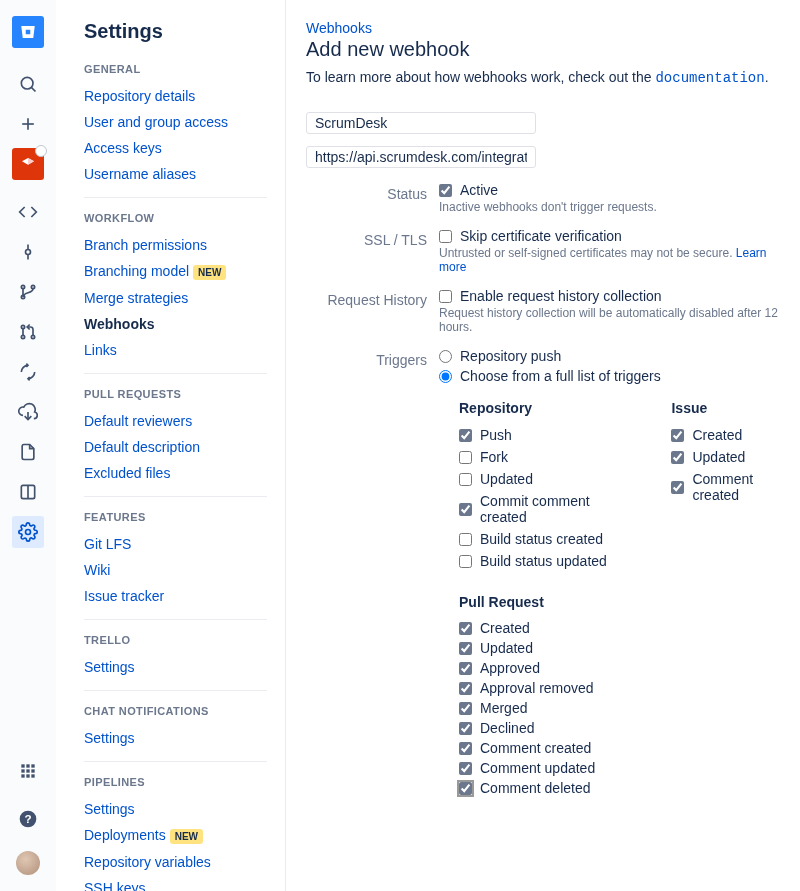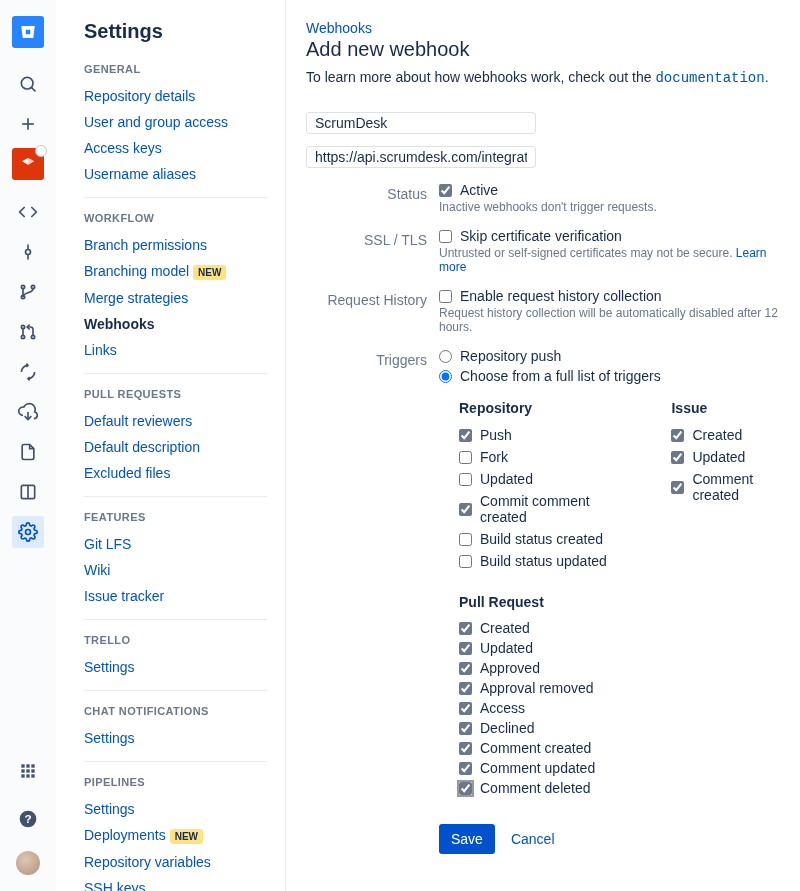--- a/index.html
+++ b/index.html
@@ -357,21 +357,21 @@
                 <div class="chk-line">
                   <input type="checkbox" checked="" style="">
                   <label>Approved</label>
                 </div>
                 <div class="chk-line">
                   <input type="checkbox" checked="" style="">
                   <label>Approval removed</label>
                 </div>
                 <div class="chk-line">
                   <input type="checkbox" checked="" style="">
-                  <label>Access</label>
+                  <label>Merged</label>
                 </div>
                 <div class="chk-line">
                   <input type="checkbox" checked="" style="">
                   <label>Declined</label>
                 </div>
                 <div class="chk-line">
                   <input type="checkbox" checked="" style="">
                   <label>Comment created</label>
                 </div>
                 <div class="chk-line">
@@ -379,20 +379,16 @@
                   <label>Comment updated</label>
                 </div>
                 <div class="chk-line">
                   <input type="checkbox" class="highlight-chk" checked="" style="">
                   <label>Comment deleted</label>
                 </div>
               </div>
           </div>
         </div>
 
-        <div class="actions">
-          <button class="btn-primary">Save</button>
-          <button class="btn-link">Cancel</button>
-        </div>
       </div>
     </div>
   </div>
 </div>
 
 </body></html>

